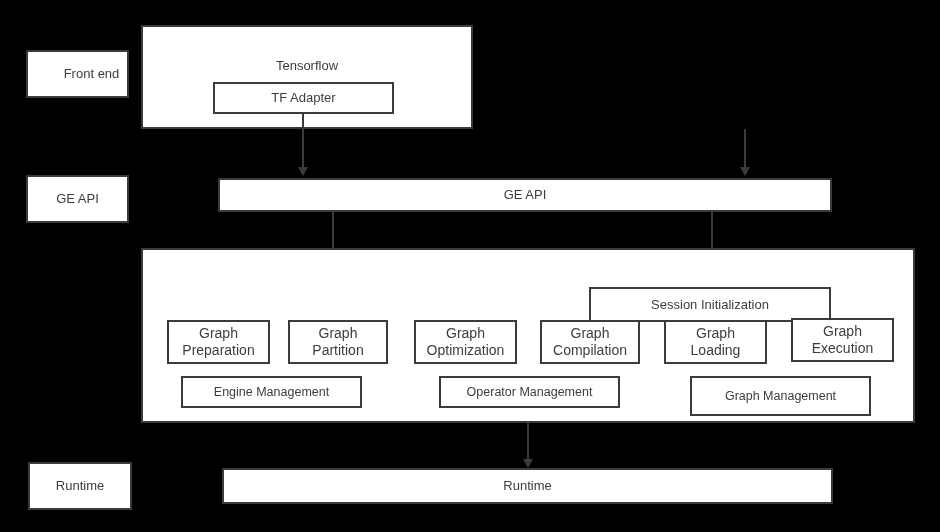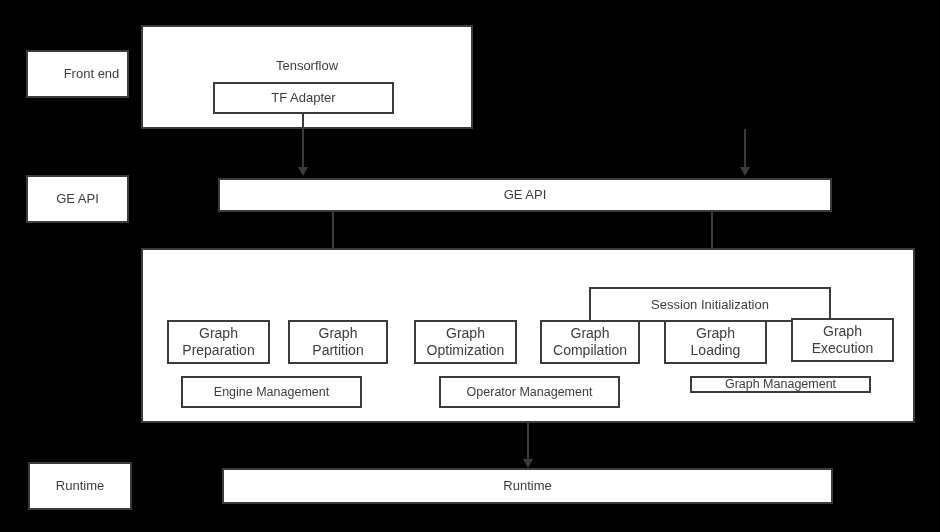--- a/index.html
+++ b/index.html
@@ -124,21 +124,21 @@
   </div>
 
   <div class="box wide-unit" style="left:181px;top:376px;width:181px;height:32px;">
     <span>Engine Management</span>
   </div>
 
   <div class="box wide-unit" style="left:439px;top:376px;width:181px;height:32px;">
     <span>Operator Management</span>
   </div>
 
-  <div class="box wide-unit" style="left:690px;top:376px;width:181px;height:17px;">
+  <div class="box wide-unit" style="left:690px;top:376px;width:181px;height:40px;">
     <span>Graph Management</span>
   </div>
 
   <div class="arrow" style="left:527px;top:423px;">
     <div class="shaft" style="height:36px;"></div>
     <div class="head" style="top:36px;"></div>
   </div>
 
   <div class="box bar" style="left:222px;top:468px;width:611px;height:36px;">
     <span>Runtime</span>

